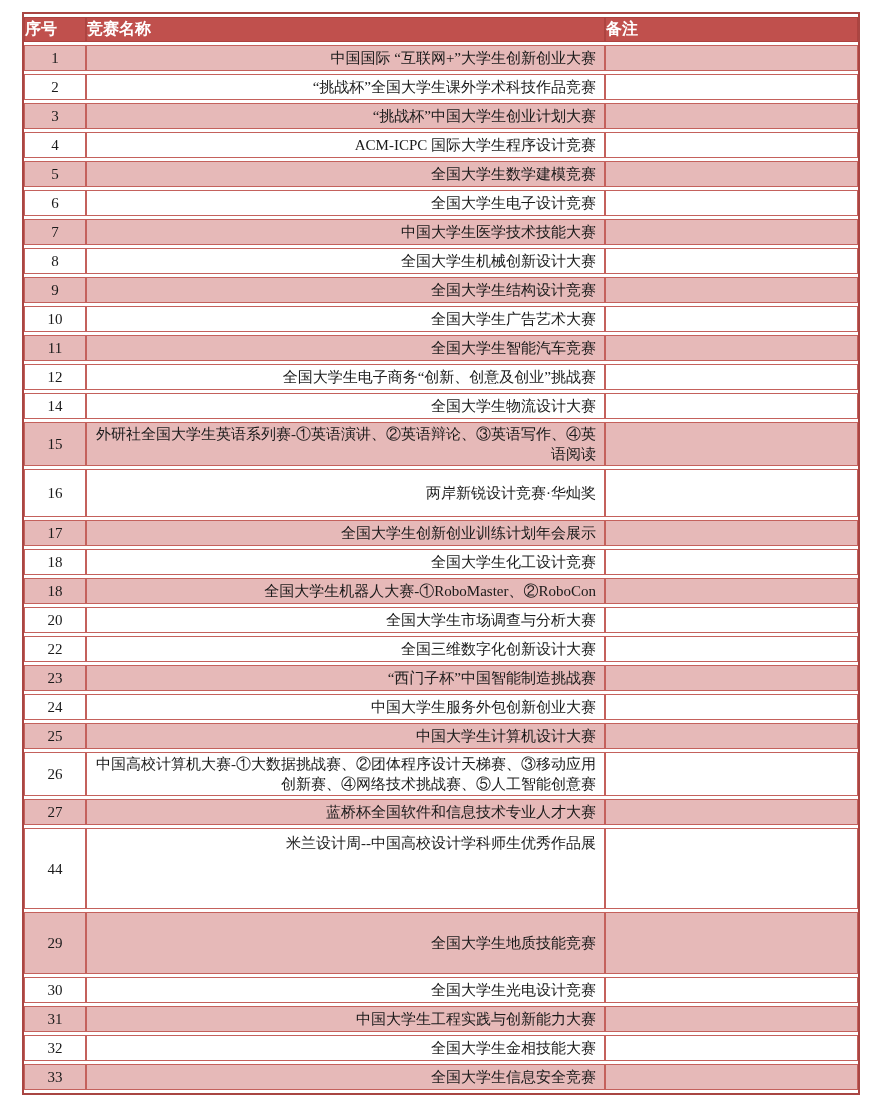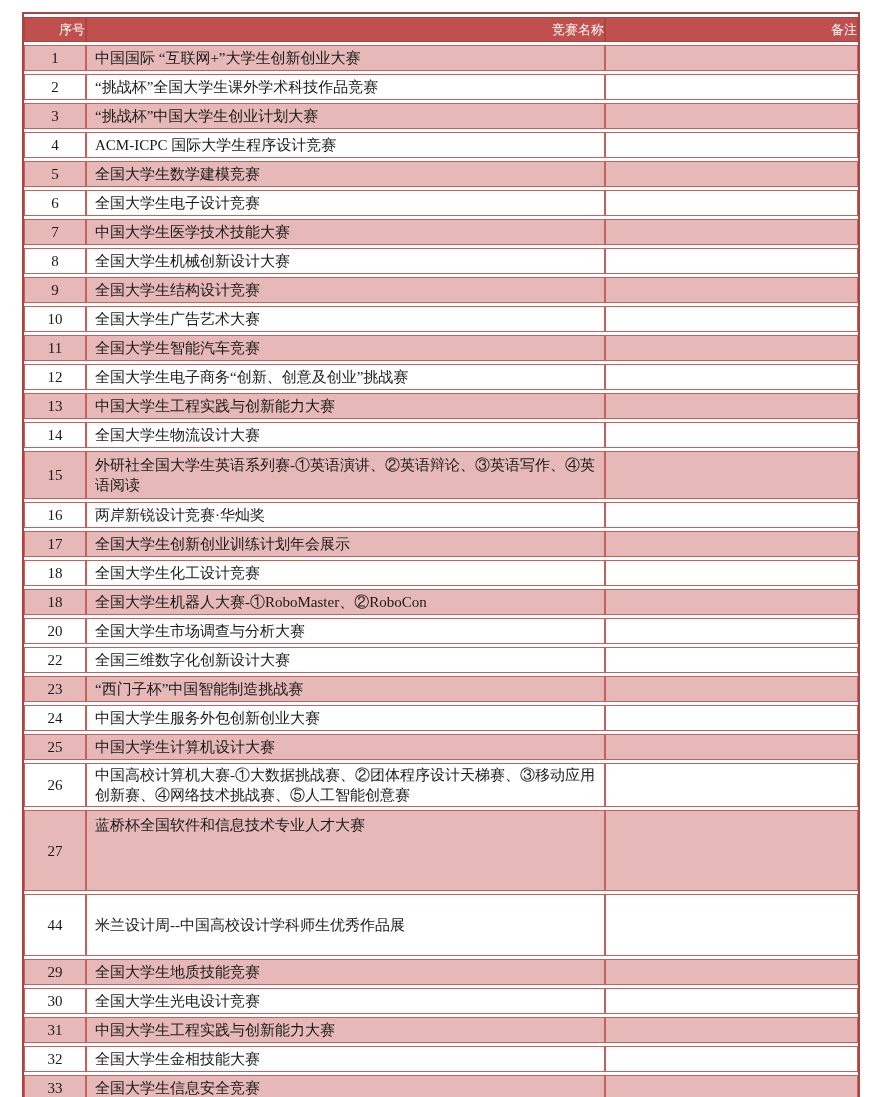--- a/index.html
+++ b/index.html
@@ -25,38 +25,38 @@
   table{
     width:100%;
     border-collapse:separate;
     border-spacing:0 3px;
     table-layout:fixed;
     background:#FFFFFF;
   }
   th{
     background:var(--header-bg);
     color:var(--header-text);
-    font-weight:normal;
-    font-size:13px;
+    font-weight:bold;
+    font-size:16px;
     height:23px;
     border:1px solid var(--header-line);
-    text-align:right;
+    text-align:left;
     padding:0;
   }
   td{
     border:1px solid var(--line);
     font-size:15px;
     line-height:20px;
     height:22px;
     vertical-align:middle;
     padding:1px 2px;
     overflow:hidden;
   }
   td.col-index{text-align:center;font-size:15px;}
-  td.col-name{text-align:left;padding:1px 8px;}
+  td.col-name{text-align:right;padding:1px 8px;}
   td.col-note{padding:1px 4px;}
   tr.pink td{background:var(--pink);}
   tr.white td{background:#FFFFFF;}
   
   tbody tr:nth-child(15) td{height:44px;}
   tbody tr:nth-child(26) td{height:74px;}
   tbody tr:nth-child(26) td.col-name{vertical-align:top;padding-top:4px;}
   tbody tr:nth-child(27) td{height:58px;}
 </style>
 </head>
@@ -130,25 +130,20 @@
         <tr class="pink">
           <td class="col-index">11</td>
           <td class="col-name">全国大学生智能汽车竞赛</td>
           <td class="col-note"></td>
         </tr>
         <tr class="white">
           <td class="col-index">12</td>
           <td class="col-name">全国大学生电子商务“创新、创意及创业”挑战赛</td>
           <td class="col-note"></td>
         </tr>
-        <tr class="pink">
-          <td class="col-index">13</td>
-          <td class="col-name">中国大学生工程实践与创新能力大赛</td>
-          <td class="col-note"></td>
-        </tr>
         <tr class="white">
           <td class="col-index">14</td>
           <td class="col-name">全国大学生物流设计大赛</td>
           <td class="col-note"></td>
         </tr>
         <tr class="pink">
           <td class="col-index">15</td>
           <td class="col-name">外研社全国大学生英语系列赛-①英语演讲、②英语辩论、③英语写作、④英语阅读</td>
           <td class="col-note"></td>
         </tr>

